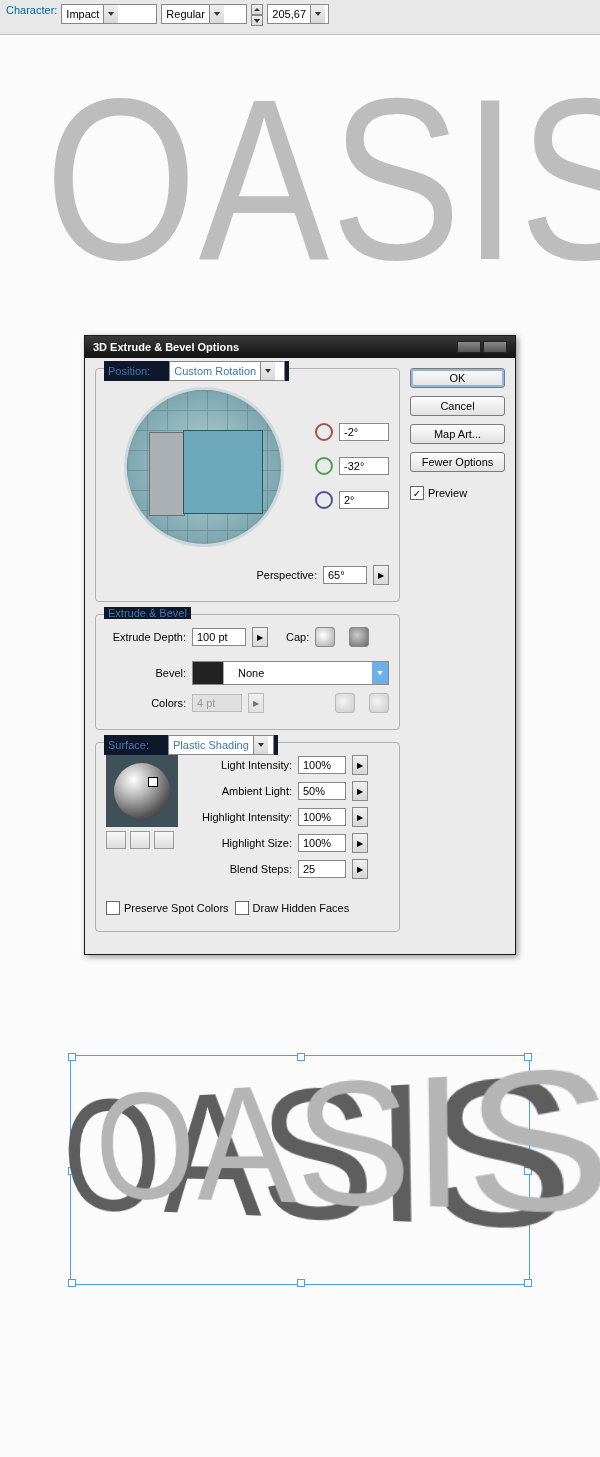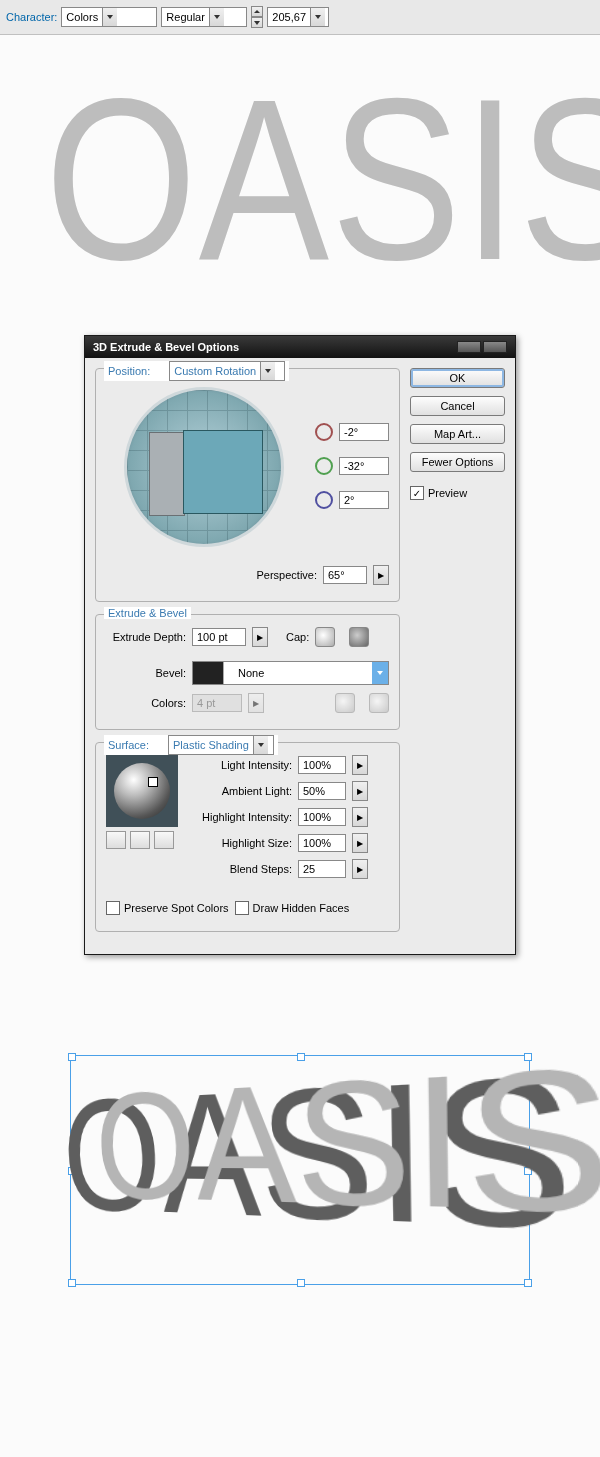--- a/index.html
+++ b/index.html
@@ -5,21 +5,20 @@
 body {
   margin: 0;
   padding: 0;
   font-family: Tahoma, Arial, sans-serif;
   font-size: 11px;
   background: #fbfbfb;
   width: 600px;
 }
 .character-bar {
   display: flex;
-  align-items: center;
   gap: 4px;
   background: #e8e8e8;
   border-bottom: 1px solid #c0c0c0;
   padding: 4px 6px;
   height: 26px;
 }
 .label { color: #0066aa; }
 .select {
   display: flex;
   align-items: center;
@@ -124,21 +123,21 @@
   border: 1px solid #b0b0b0;
   border-radius: 4px;
   padding: 12px 10px 10px;
   margin-bottom: 12px;
   position: relative;
 }
 .group-title {
   position: absolute;
   top: -8px;
   left: 8px;
-  background: #ffffff;
+  background: #0f172a;
   padding: 0 4px;
   color: #3a7ab0;
 }
 .row { display: flex; align-items: center; gap: 6px; margin-bottom: 6px; }
 .row .lbl { text-align: right; }
 .input {
   background: #fff;
   border: 1px solid #888;
   height: 16px;
   padding: 0 4px;
@@ -282,21 +281,21 @@
   transform: translate(-36px, 10px) scale(1.04,1.08);
   filter: brightness(0.75);
 }
 </style>
 </head>
 <body>
 
 <div class="character-bar">
   <span class="label">Character:</span>
   <div class="select" style="width:90px">
-    <span>Colors</span>
+    <span>Impact</span>
     <div class="dd">
         <div class="arrow-down"></div>
       </div>
   </div>
   <div class="select" style="width:80px">
     <span>Regular</span>
     <div class="dd">
         <div class="arrow-down"></div>
       </div>
   </div>

